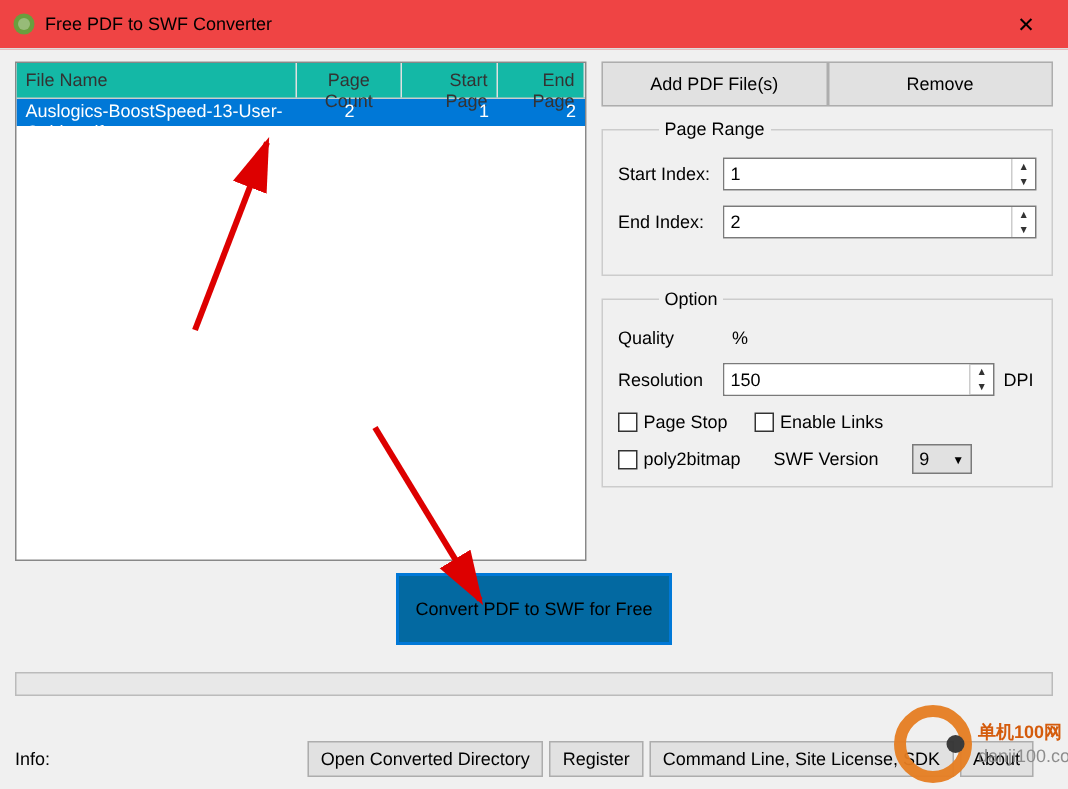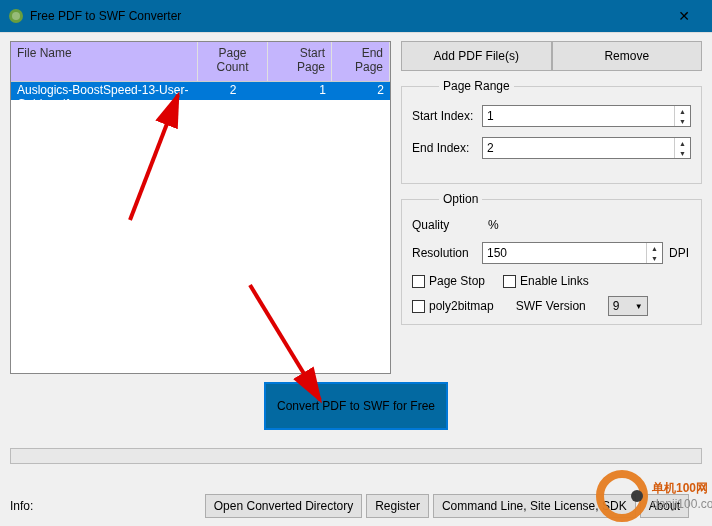--- a/index.html
+++ b/index.html
@@ -1,26 +1,26 @@
 <!DOCTYPE html>
 <html><head>
 <meta charset="utf-8">
 <style>
 * { box-sizing: border-box; margin: 0; padding: 0; font-family: "Segoe UI", Tahoma, sans-serif; font-size: 12px; }
 body { background: #f0f0f0; width: 712px; height: 526px; overflow: hidden; position: relative; }
 
-.titlebar { height: 30px; background: #0369a1; border-bottom: 1px solid #ddd; display: flex; align-items: center; padding: 16px 8px; }
+.titlebar { height: 30px; background: #ef4444; border-bottom: 1px solid #ddd; display: flex; align-items: center; padding: 16px 8px; }
 .titlebar-icon { width: 16px; height: 16px; margin-right: 6px; display: flex; align-items: center; justify-content: center; }
 .titlebar-title { flex: 1; }
 .titlebar-close { width: 40px; height: 30px; display: flex; align-items: center; justify-content: center; font-size: 14px; cursor: default; }
 
 .main { display: flex; padding: 8px 10px 0 10px; gap: 10px; }
 
 .file-panel { width: 428px; height: 333px; border: 1px solid #888; background: #fff; overflow: hidden; }
-.file-header { display: flex; background: #c4b5fd; border-bottom: 1px solid #ccc; height: 40px; }
+.file-header { display: flex; background: #14b8a6; border-bottom: 1px solid #ccc; height: 24px; }
 .file-header > div { padding: 4px 6px; border-right: 1px solid #e0e0e0; color: #333; }
 .col-name { flex: 1; }
 .col-pc { width: 70px; text-align: center; }
 .col-sp { width: 64px; text-align: right; }
 .col-ep { width: 58px; text-align: right; }
 
 .file-row { display: flex; background: #0078d7; color: #fff; height: 18px; }
 .file-row > div { padding: 1px 6px; }
 
 .right-panel { flex: 1; display: flex; flex-direction: column; gap: 8px; }

